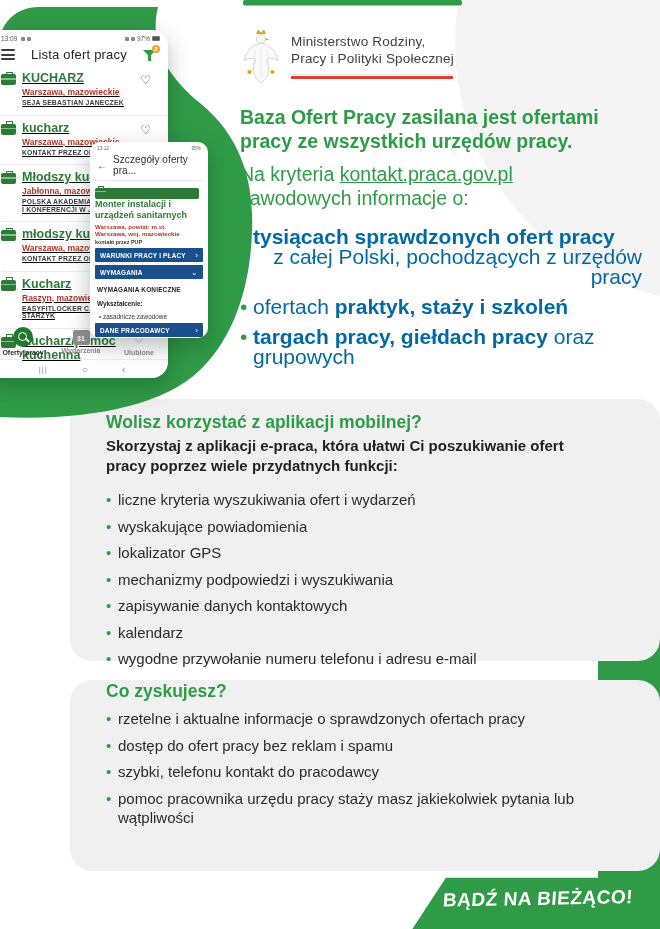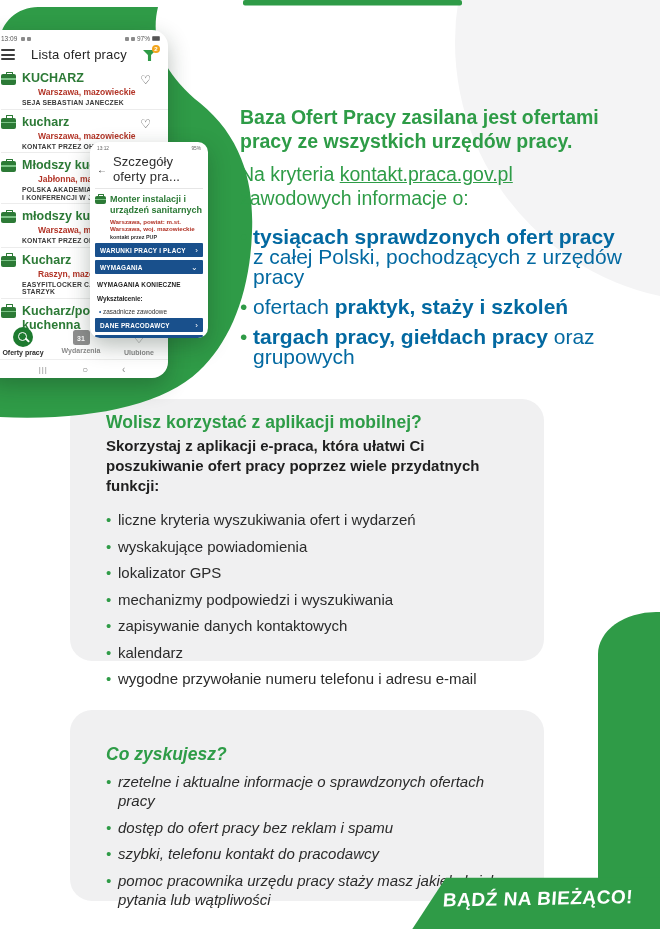--- a/index.html
+++ b/index.html
@@ -22,27 +22,27 @@
 
   
   .intro{position:absolute;left:240px;top:105px;width:402px;z-index:2;color:#2e9c47;}
   .intro h1{margin:0;font-size:19.5px;line-height:24px;font-weight:bold;color:#2e9c47;}
   .intro .sub{margin-top:9px;font-size:19.5px;line-height:24px;}
   .intro .sub a{color:#2e9c47;text-decoration:underline;cursor:pointer;}
   .intro .subline2{display:block;}
   .gbullets{list-style:none;margin:17px 0 4px;padding:0;color:#0369a1;font-size:21px;line-height:20px;}
   .gbullets li{position:relative;padding-left:13px;margin-bottom:10px;}
   .gbullets li::before{content:"•";position:absolute;left:0;top:0;color:#2f9b47;}
-  .blk{display:block;}
-
-  
-  .box{position:absolute;left:70px;width:474px;background:#f0f0f1;border-radius:22px;z-index:1;
+  .blk{display:block;text-align:right;}
+
+  
+  .box{position:absolute;left:70px;width:590px;background:#f0f0f1;border-radius:22px;z-index:1;
     padding:0 36px;box-sizing:border-box;color:#2b2b2b;}
   .box1{top:399px;height:262px;padding-top:13px;}
-  .box2{top:710px;height:191px;padding-top:34px;font-style:italic;}
+  .box2{top:680px;height:191px;padding-top:1px;}
   .box h2{margin:0 0 3px;font-size:17.5px;color:#2e9c47;}
   .box .bsub{font-size:15px;line-height:20px;font-weight:bold;max-width:458px;color:#1f1f1f;}
   .box ul{list-style:none;margin:14px 0 0;padding:0;font-size:15px;line-height:19px;}
   .box2 ul{margin-top:7px;}
   .box li{position:relative;padding-left:12px;margin-bottom:7.5px;max-width:462px;}
   .box li::before{content:"•";position:absolute;left:0;top:0;color:#2f9b47;}
 
   
   .banner{position:absolute;left:402px;top:872px;width:258px;height:57px;background:#2f9b47;
     clip-path:polygon(17% 10%,100% 10%,100% 100%,4% 100%);z-index:1;}
@@ -64,29 +64,29 @@
   .p1-header{display:flex;align-items:center;margin-top:5px;padding-right:10px;}
   .burger{width:14px;display:flex;flex-direction:column;gap:2.5px;cursor:pointer;}
   .burger i{display:block;height:2px;background:#3c3c3c;border-radius:1px;}
   .p1-title{flex:1;text-align:center;font-size:13px;color:#252525;letter-spacing:.2px;}
   .funnel{position:relative;width:15px;height:13px;cursor:pointer;}
   .funnel i{position:absolute;left:0;top:2px;width:13px;height:11px;background:#2f9b47;
     clip-path:polygon(0 0,100% 0,62% 45%,62% 100%,38% 100%,38% 45%);}
   .fbadge{position:absolute;right:-2px;top:-3px;width:8px;height:8px;border-radius:50%;background:#f2a51d;
     color:#fff;font-size:6px;font-weight:bold;text-align:center;line-height:8.5px;}
   .p1-list{margin-top:4px;}
-  .item{position:relative;border-top:1px solid #ececec;padding:5px 0 2px;}
+  .item{position:relative;border-top:1px solid #ececec;padding:5px 0 8px;text-decoration:underline;}
   .item:first-child{border-top:none;}
   .irow{display:flex;}
   .brief{position:relative;flex:0 0 15px;height:11px;background:#2c7a36;border-radius:2px;margin:3px 6px 0 0;}
   .brief::before{content:"";position:absolute;left:4.5px;top:-2.5px;width:5px;height:2.5px;
     border:1.2px solid #2c7a36;border-bottom:none;border-radius:1px 1px 0 0;}
   .brief::after{content:"";position:absolute;left:0;top:4px;width:15px;height:1.6px;background:#7cc487;}
   .ititle{font-size:12.5px;font-weight:bold;color:#2c7a36;line-height:14px;white-space:pre-line;}
-  .iloc{font-size:8.5px;font-weight:bold;color:#b23427;margin-top:2px;margin-left:16px;}
+  .iloc{font-size:8.5px;font-weight:bold;color:#b23427;margin-top:2px;}
   .iemp{font-size:6.8px;font-weight:bold;color:#3a3a3a;margin-top:2px;letter-spacing:.2px;white-space:pre-line;line-height:7.5px;}
   .heart{position:absolute;right:17px;top:7px;font-size:12px;color:#4a4a4a;cursor:pointer;}
   .p1-nav{position:absolute;left:0;bottom:22px;width:100%;display:flex;padding-left:8px;box-sizing:border-box;}
   .nav-it{flex:1;display:flex;flex-direction:column;align-items:center;gap:2px;cursor:pointer;}
   .nav-lbl{font-size:7px;font-weight:bold;color:#8a8a8a;}
   .nav-it.active .nav-lbl{color:#2b2b2b;}
   .mag-wrap{width:20px;height:20px;border-radius:50%;background:#1d7a2f;position:relative;}
   .mag{position:absolute;left:5px;top:5px;width:7px;height:7px;border:1.7px solid #fff;border-radius:50%;}
   .mag::after{content:"";position:absolute;right:-3.5px;bottom:-1px;width:4.5px;height:1.7px;background:#fff;transform:rotate(45deg);}
   .cal{width:17px;height:15px;background:#8f8f8f;border-radius:2.5px;color:#fff;font-size:7px;font-weight:bold;
@@ -95,22 +95,22 @@
   .p1-android{position:absolute;left:0;bottom:2px;width:100%;border-top:1px solid #eee;
     display:flex;justify-content:center;gap:34px;padding:4px 0 0 10px;box-sizing:border-box;
     color:#8a8a8a;font-size:10px;}
   .p1-android span{cursor:pointer;}
   .tribar{letter-spacing:1px;font-size:8px;line-height:12px;}
 
   
   .p2-status{display:flex;justify-content:space-between;font-size:4.8px;color:#666;padding:0 2px;}
   .p2-header{display:flex;align-items:center;gap:6px;padding:3px 2px 4px;border-bottom:1px solid #e6e6e6;}
   .p2-back{font-size:10px;color:#333;cursor:pointer;}
-  .p2-title{font-size:13px;color:#2e2e2e;letter-spacing:.1px;}
-  .p2-job{display:flex;margin-top:5px;}
+  .p2-title{font-size:10px;color:#2e2e2e;letter-spacing:.1px;}
+  .p2-job{display:flex;margin-top:5px;flex-direction:column;}
   .brief.small{flex:0 0 11px;height:8px;margin:2px 4px 0 0;}
   .brief.small::before{left:3px;top:-2px;width:4px;height:2px;}
   .brief.small::after{top:3px;width:11px;height:1.2px;}
   .p2-jtitle{font-size:9px;font-weight:bold;color:#2c7a36;line-height:10.5px;}
   .p2-jloc{font-size:6.2px;font-weight:bold;color:#b23427;line-height:7px;margin-top:2.5px;white-space:pre-line;}
   .p2-jcontact{font-size:5.4px;font-weight:bold;color:#333;margin-top:2.5px;}
   .bar{height:14px;background:#19508c;color:#fff;display:flex;justify-content:space-between;align-items:center;
     padding:0 5px;font-size:6.4px;font-weight:bold;letter-spacing:.2px;margin-top:3px;border-radius:1px;cursor:pointer;}
   .bar .chev{font-size:8px;font-weight:normal;}
   .p2-reqh{font-size:6.4px;font-weight:bold;color:#1e1e1e;margin:7px 0 0 2px;letter-spacing:.2px;}
@@ -124,20 +124,37 @@
 <div class="page">
 
   <div class="bg-circle"></div>
   <div class="band-right"></div>
 
   <svg class="blob-svg" width="500" height="430" viewBox="0 0 500 430">
     <rect x="243" y="0" width="219" height="5.5" rx="2" fill="#2f9b47"></rect>
     <path d="M 38,7 L 158,7 C 150,40 162,72 200,103 C 243,138 254,185 252,232 C 250,292 231,341 199,371 C 162,406 88,421 0,417 L 0,42 C 0,22 18,7 38,7 Z" fill="#2f9b47"></path>
   </svg>
 
+  <div class="ministry">
+    <svg width="38" height="60" viewBox="0 0 38 60">
+      <path d="M14 7 L16 2.5 L19 5.5 L22 2.5 L24 7 Z" fill="#d9a520"></path>
+      <circle cx="19" cy="12" r="4.6" fill="#f7f7f7" stroke="#c9c9c9" stroke-width="0.8"></circle>
+      <polygon points="23.5,11 27,12.2 23.5,13.6" fill="#d9a520"></polygon>
+      <path d="M19 16 C10 18 4 24 2 34 C6.5 30.5 11 30.5 14 33.5 C9 41 10.5 50 19 56 C27.5 50 29 41 24 33.5 C27 30.5 31.5 30.5 36 34 C34 24 28 18 19 16 Z" fill="#fafafa" stroke="#c9c9c9" stroke-width="0.8"></path>
+      <path d="M19 20 L19 50 M13 24 L11 44 M25 24 L27 44" stroke="#dcdcdc" stroke-width="0.7" fill="none"></path>
+      <circle cx="7.5" cy="45" r="2.1" fill="#d9a520"></circle>
+      <circle cx="30.5" cy="45" r="2.1" fill="#d9a520"></circle>
+    </svg>
+    <div class="mtext">
+      <div class="mline">Ministerstwo Rodziny,</div>
+      <div class="mline">Pracy i Polityki Społecznej</div>
+      <div class="mgray"></div>
+      <div class="mred"></div>
+    </div>
+  </div>
 
   <div class="intro">
     <h1>Baza Ofert Pracy zasilana jest ofertami pracy ze wszystkich urzędów pracy.</h1>
     <div class="sub">
       <span>Na kryteria </span><a>kontakt.praca.gov.pl</a>
       <span class="subline2">zawodowych informacje o:</span>
     </div>
     <ul class="gbullets">
       <li>
         <b>tysiącach sprawdzonych ofert pracy</b>

